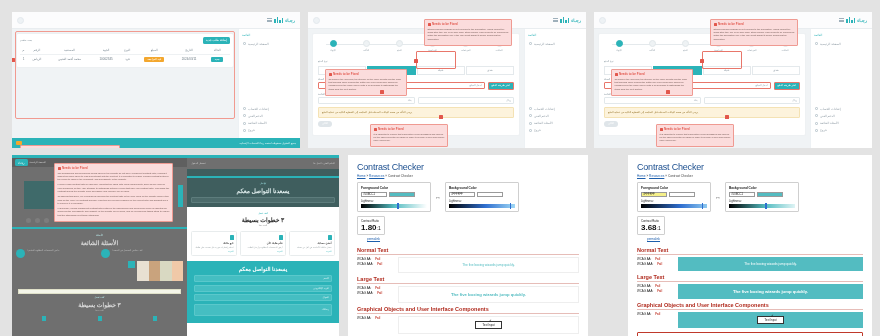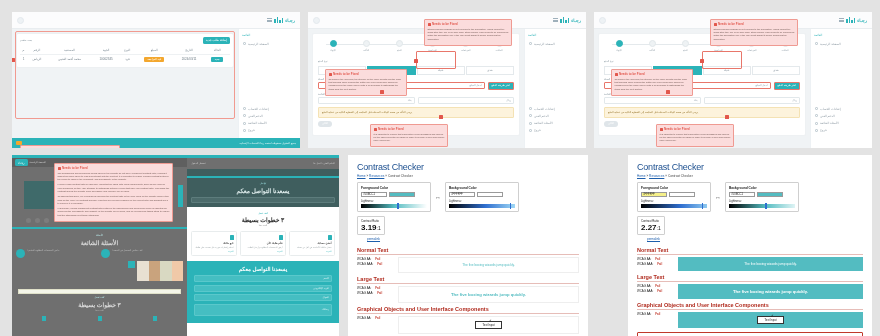--- a/index.html
+++ b/index.html
@@ -636,21 +636,21 @@
         </div>
         <div class="lightlbl">Lightness:</div>
         <div class="slider">
           <div class="trk" style="background:linear-gradient(to right,#000 0%,#2f6fd0 55%,#9fd8f5 100%)"></div>
           <div class="knb" style="left:92%"></div>
         </div>
       </div>
     </div>
     <div class="ratio-box">
       <div class="rl">Contrast Ratio</div>
-      <div class="rv"><span>3.19</span><small>:1</small></div>
+      <div class="rv"><span>1.80</span><small>:1</small></div>
     </div>
     <div><a href="#" class="perma">permalink</a></div>
 
     <h2>Normal Text</h2>
     <div class="res">
       <div class="res-l">
         <div class="res-line">
             <span class="k">WCAG AA:</span>
             <span class="v">Fail</span>
           </div>
@@ -723,21 +723,21 @@
         </div>
         <div class="lightlbl">Lightness:</div>
         <div class="slider">
           <div class="trk" style="background:linear-gradient(to right,#000 0%,#53BCC1 55%,#dff4f5 100%)"></div>
           <div class="knb" style="left:55%"></div>
         </div>
       </div>
     </div>
     <div class="ratio-box">
       <div class="rl">Contrast Ratio</div>
-      <div class="rv"><span>2.27</span><small>:1</small></div>
+      <div class="rv"><span>3.68</span><small>:1</small></div>
     </div>
     <div><a href="#" class="perma">permalink</a></div>
 
     <h2>Normal Text</h2>
     <div class="res">
       <div class="res-l">
         <div class="res-line">
             <span class="k">WCAG AA:</span>
             <span class="v">Fail</span>
           </div>

